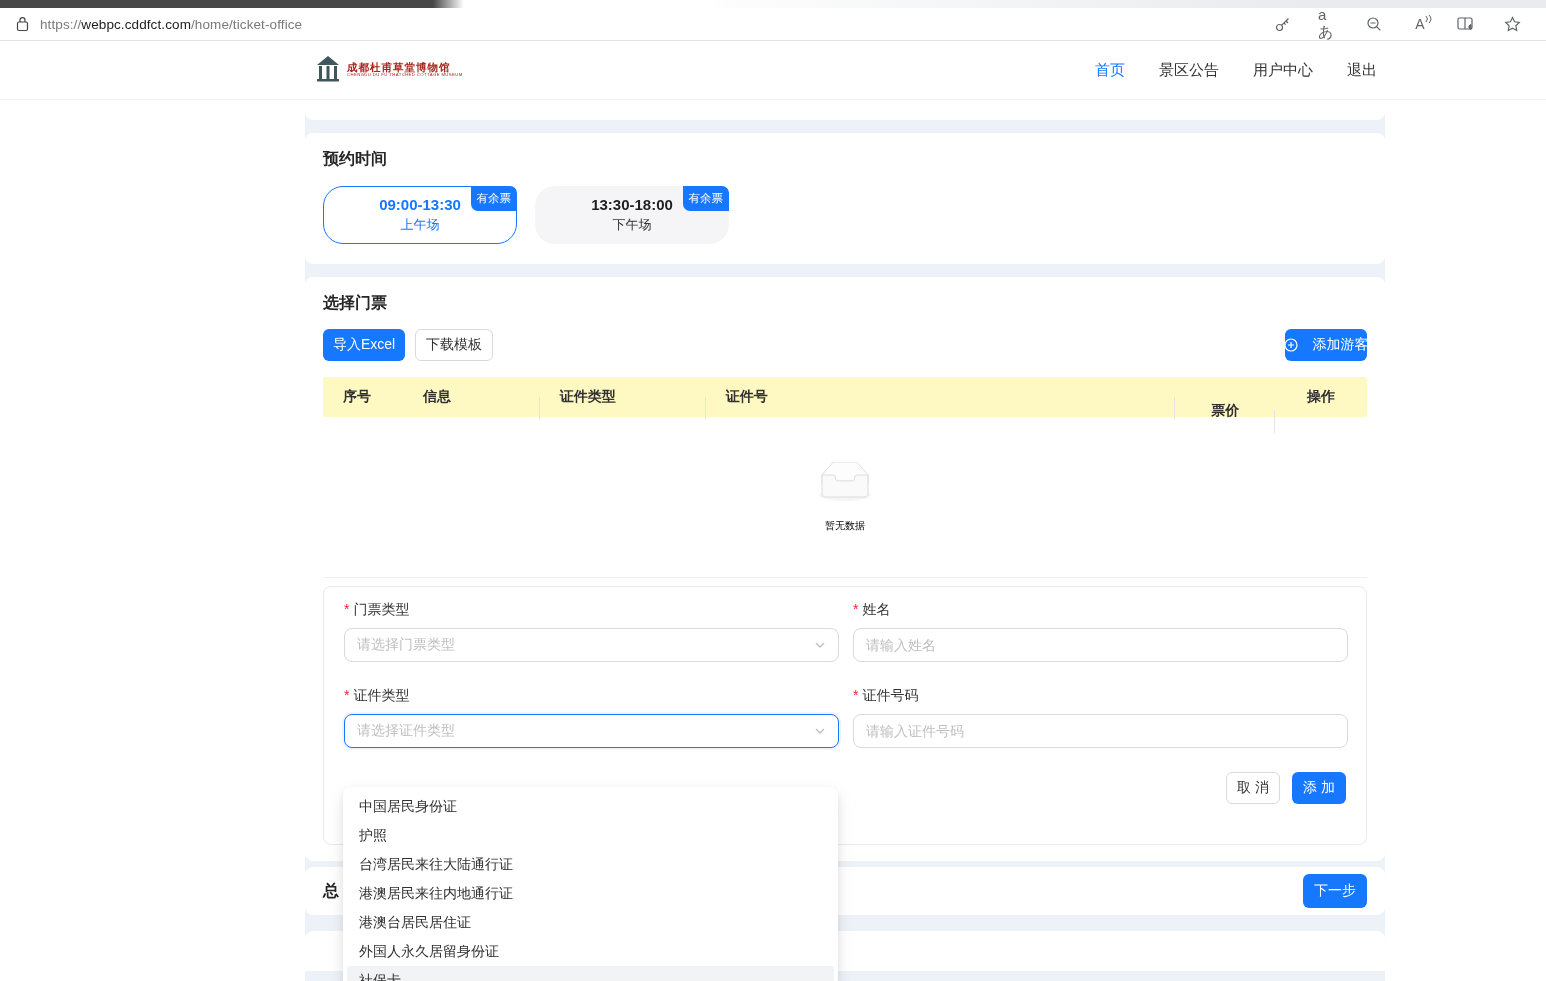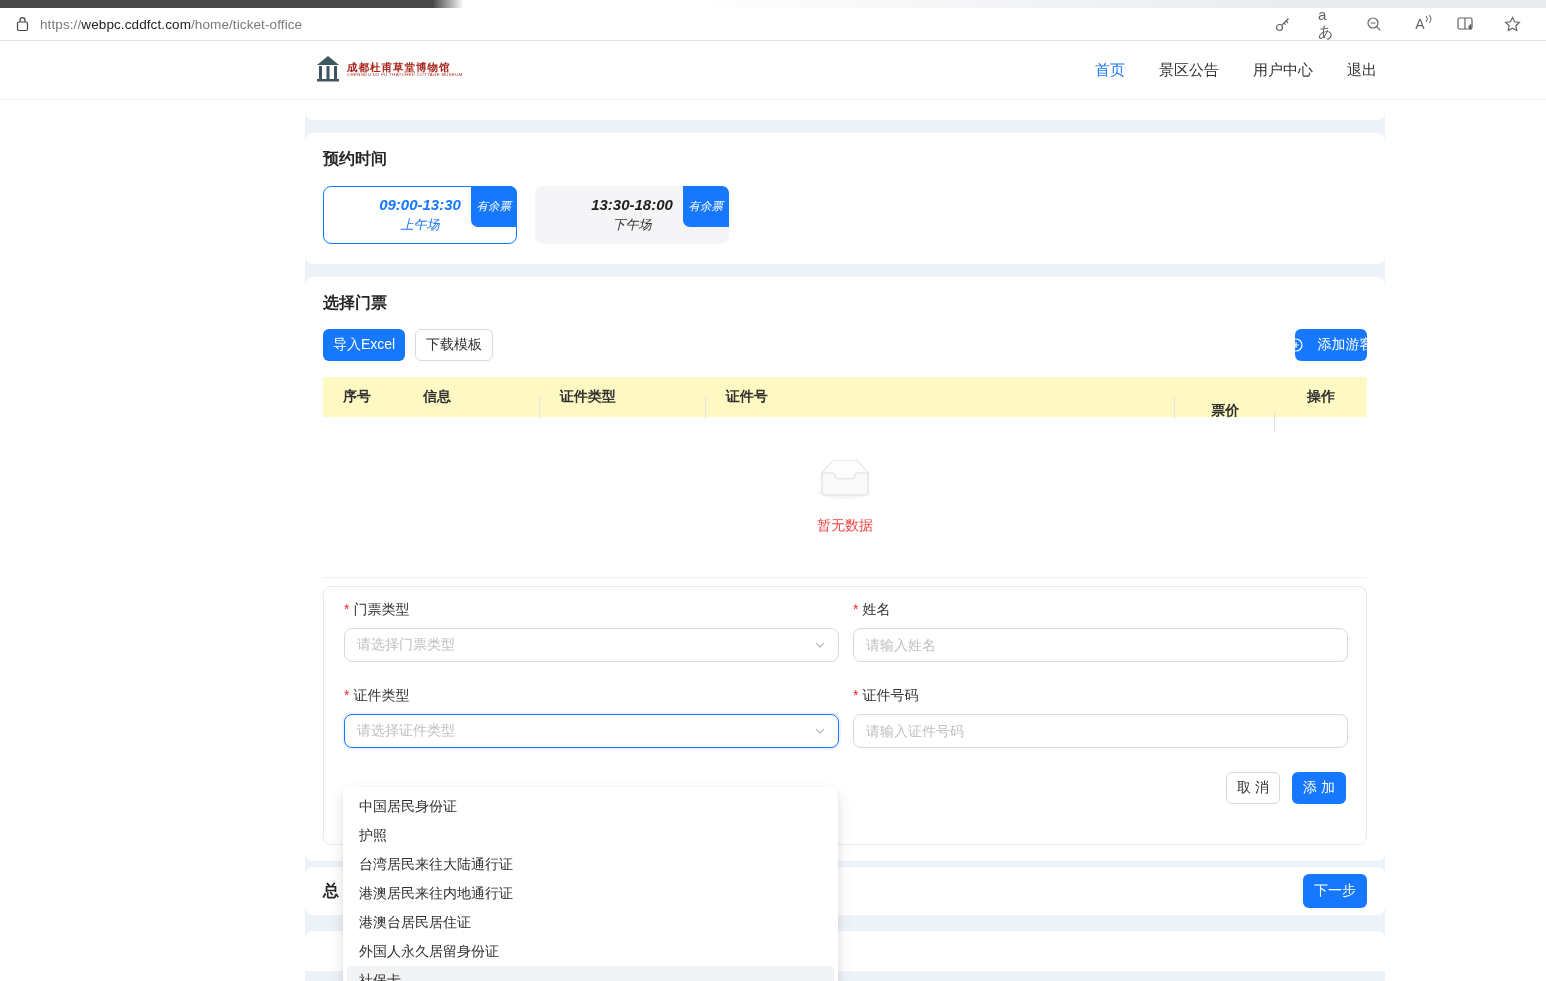--- a/index.html
+++ b/index.html
@@ -36,54 +36,54 @@
     display:flex; flex-direction:column; }
   .card { background:#fff; border-radius:8px; }
   .card-sliver-top { height:20px; border-radius:0 0 8px 8px; }
   .gap { height:13px; }
 
   .section-title { font-size:16px; font-weight:700; color:#262626; }
 
   
   .res-card { padding:16px 18px 20px; }
   .slots { display:flex; gap:18px; margin-top:16px; }
-  .slot { position:relative; width:194px; height:58px; border-radius:8px; background:#f5f5f7;
-    display:flex; flex-direction:column; align-items:center; justify-content:center; gap:3px; cursor:pointer;font-style:italic; }
+  .slot { position:relative; width:194px; height:58px; border-radius:20px; background:#f5f5f7;
+    display:flex; flex-direction:column; align-items:center; justify-content:center; gap:3px; cursor:pointer; }
   .slot.selected { background:#fff; border:1px solid #1677ff; }
   .slot .t { font-size:15px; font-weight:700; color:#1f1f1f; }
   .slot .n { font-size:13px; color:#333; }
   .slot.selected .t, .slot.selected .n { color:#1677ff; }
   .slot-badge { position:absolute; top:0; right:0; background:#1677ff; color:#fff;
-    font-size:11.5px; padding:13px 6px; border-radius:0 7px 0 7px; }
+    font-size:11.5px; padding:5px 6px; border-radius:0 7px 0 7px; }
   .slot.selected .slot-badge { top:-1px; right:-1px; }
 
   
   .tickets-card { padding:16px 18px 8px; }
   .toolbar { display:flex; align-items:center; margin-top:15px; }
   .btn { display:inline-flex; align-items:center; justify-content:center; height:32px;
     border-radius:6px; font-size:14px; cursor:pointer; border:1px solid transparent; white-space:nowrap; }
   .btn-primary { background:#1677ff; color:#fff; }
   .btn-plain { background:#fff; color:#333; border-color:#d9d9d9; }
   .btn-import { width:82px; }
   .btn-template { width:78px; margin-left:10px; }
-  .btn-addvisitor { margin-left:auto; width:72px; gap:15px;align-items:center; }
+  .btn-addvisitor { margin-left:auto; width:82px; gap:15px;align-items:center; }
   .plus-circle { width:14px; height:14px; flex:0 0 auto; }
 
   .table { margin-top:16px; border-bottom:1px solid #f0f0f0; }
   .thead { display:flex; align-items:center; height:40px; background:#fef9c3; border-radius:2px; }
   .th { font-size:14px; font-weight:700; color:#303030; position:relative; padding-left:20px; }
   .th-idx { width:80px; }
   .th-info { width:137px; }
   .th-certtype { width:166px; }
   .th-certno { width:470px; }
   .th-price { width:100px; text-align:center; padding-left:0;margin-top:28px; }
   .th-op { width:92px; text-align:center; padding-left:0; }
   .th.sep::after { content:""; position:absolute; right:0; top:9px; width:1px; height:22px; background:#e4e4e4; }
   .empty { height:160px; display:flex; flex-direction:column; align-items:center; justify-content:center; gap:8px; }
-  .empty-text { font-size:14px; color:#ef4444;margin-top:8px; }
+  .empty-text { font-size:10px; color:#000000;margin-top:8px; }
 
   
   .form-panel { margin:8px 0 8px; border:1px solid #e7e9ec; border-radius:8px; background:#fff;
     padding:14px 20px 40px; }
   .form-grid { display:grid; grid-template-columns:495px 495px; column-gap:14px; row-gap:25px; }
   .field-label { font-size:14px; color:#333; margin-bottom:9px; }
   .req { color:#f5222d; margin-right:4px; }
   .control { height:34px; border:1px solid #d9d9d9; border-radius:8px; background:#fff;
     display:flex; align-items:center; padding:0 12px; position:relative; }
   .control input { border:none; outline:none; width:100%; font-size:14px; color:#333; background:transparent; }

